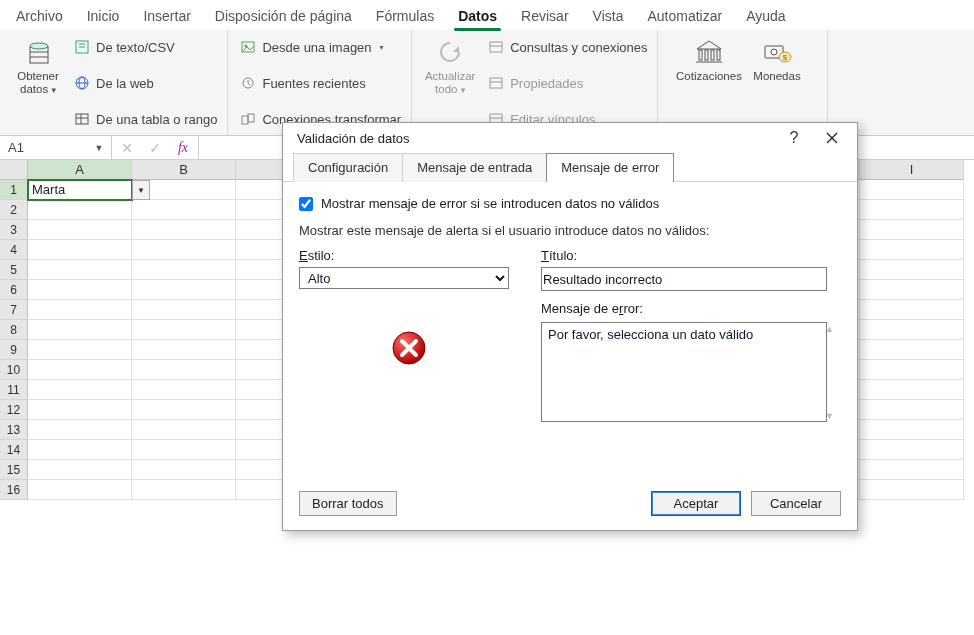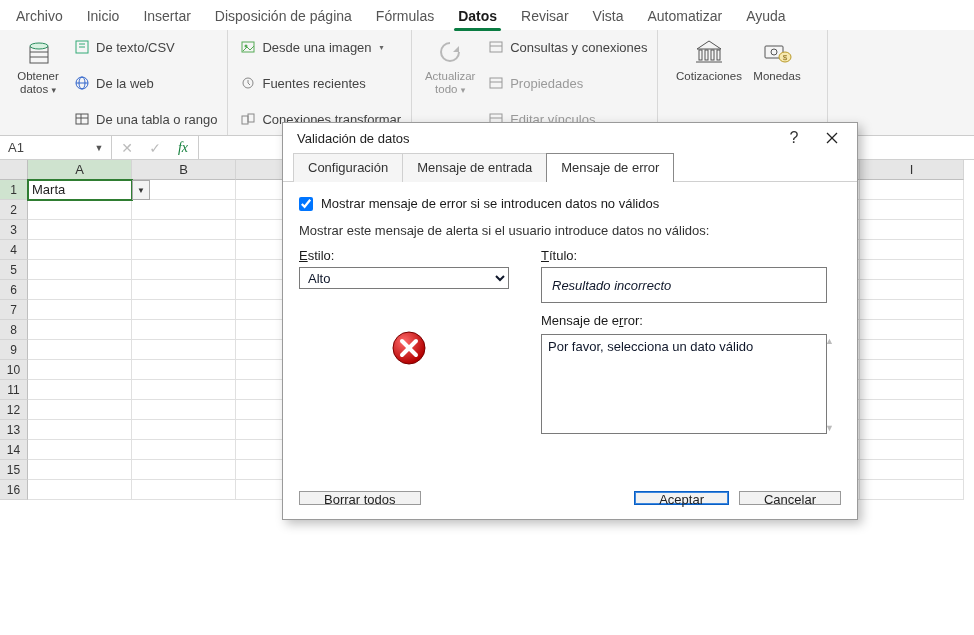--- a/index.html
+++ b/index.html
@@ -64,26 +64,26 @@
   .chk-row { display: flex; align-items: center; gap: 8px; margin-bottom: 12px; }
   .chk-row input { width: 14px; height: 14px; }
   .intro { color: #333; margin-bottom: 10px; }
   .cols { display: flex; gap: 22px; }
   .col { flex: 1; display: flex; flex-direction: column; }
   .col.left { flex: 0 0 220px; }
   .fld-label { margin-bottom: 4px; text-decoration: underline; text-decoration-color: transparent; }
   .fld-label .ul { text-decoration: underline; }
   select, input.txt, textarea.txt { border: 1px solid #7a7a7a; background: #fff; font-family: inherit; font-size: 13px; color: #0f172a; }
   select { height: 22px; padding: 0 4px; width: 210px; }
-  input.txt { height: 36px; padding: 0 10px; width: 286px; font-style: italic; }
+  input.txt { height: 24px; padding: 0 1px; width: 286px; }
   textarea.txt { width: 286px; height: 100px; padding: 4px 6px; resize: none; margin-top: 2px; }
   .err-icon { margin-top: 40px; align-self: center; }
   .dlg-buttons { display: flex; align-items: center; padding: 10px 16px 14px; gap: 10px; }
   .dlg-buttons .gap { flex: 1; }
-  .btn { height: 14px; min-width: 90px; padding: 0 24px; background: #f2f2f2; border: 1px solid #999; color: #222; font-size: 13px; cursor: pointer; }
+  .btn { height: 25px; min-width: 90px; padding: 0 12px; background: #f2f2f2; border: 1px solid #999; color: #222; font-size: 13px; cursor: pointer; }
   .btn.primary { border: 1px solid #0a5fc4; box-shadow: 0 0 0 1px #3a86df inset; }
   .scrollbar-hint { position: absolute; right: 4px; top: 4px; bottom: 4px; width: 12px; display:flex; flex-direction:column; justify-content:space-between; color:#bbb; font-size:9px; }
   .ta-wrap { position: relative; }
 
   svg { display: block; }
 </style>
 </head>
 <body>
 
 <div class="tabs" id="tabs-row">
@@ -262,21 +262,21 @@
 </div>
 
 <div class="fxbar">
   <div class="namebox">
     <span>A1</span>
     <span class="nbcaret">▼</span>
   </div>
   <div class="fxctrls">
     <span>✕</span>
     <span>✓</span>
-    <span style="color:#15803d; font-style:italic; font-family:serif;">fx</span>
+    <span style="color:#a21caf; font-style:italic; font-family:serif;">fx</span>
   </div>
 </div>
 
 <div class="grid-wrap">
   <div class="corner"></div>
   <div class="colheads" id="colheads">
       <div class="colhead active">A</div>
       <div class="colhead">B</div>
       <div class="colhead">C</div>
       <div class="colhead">D</div>

